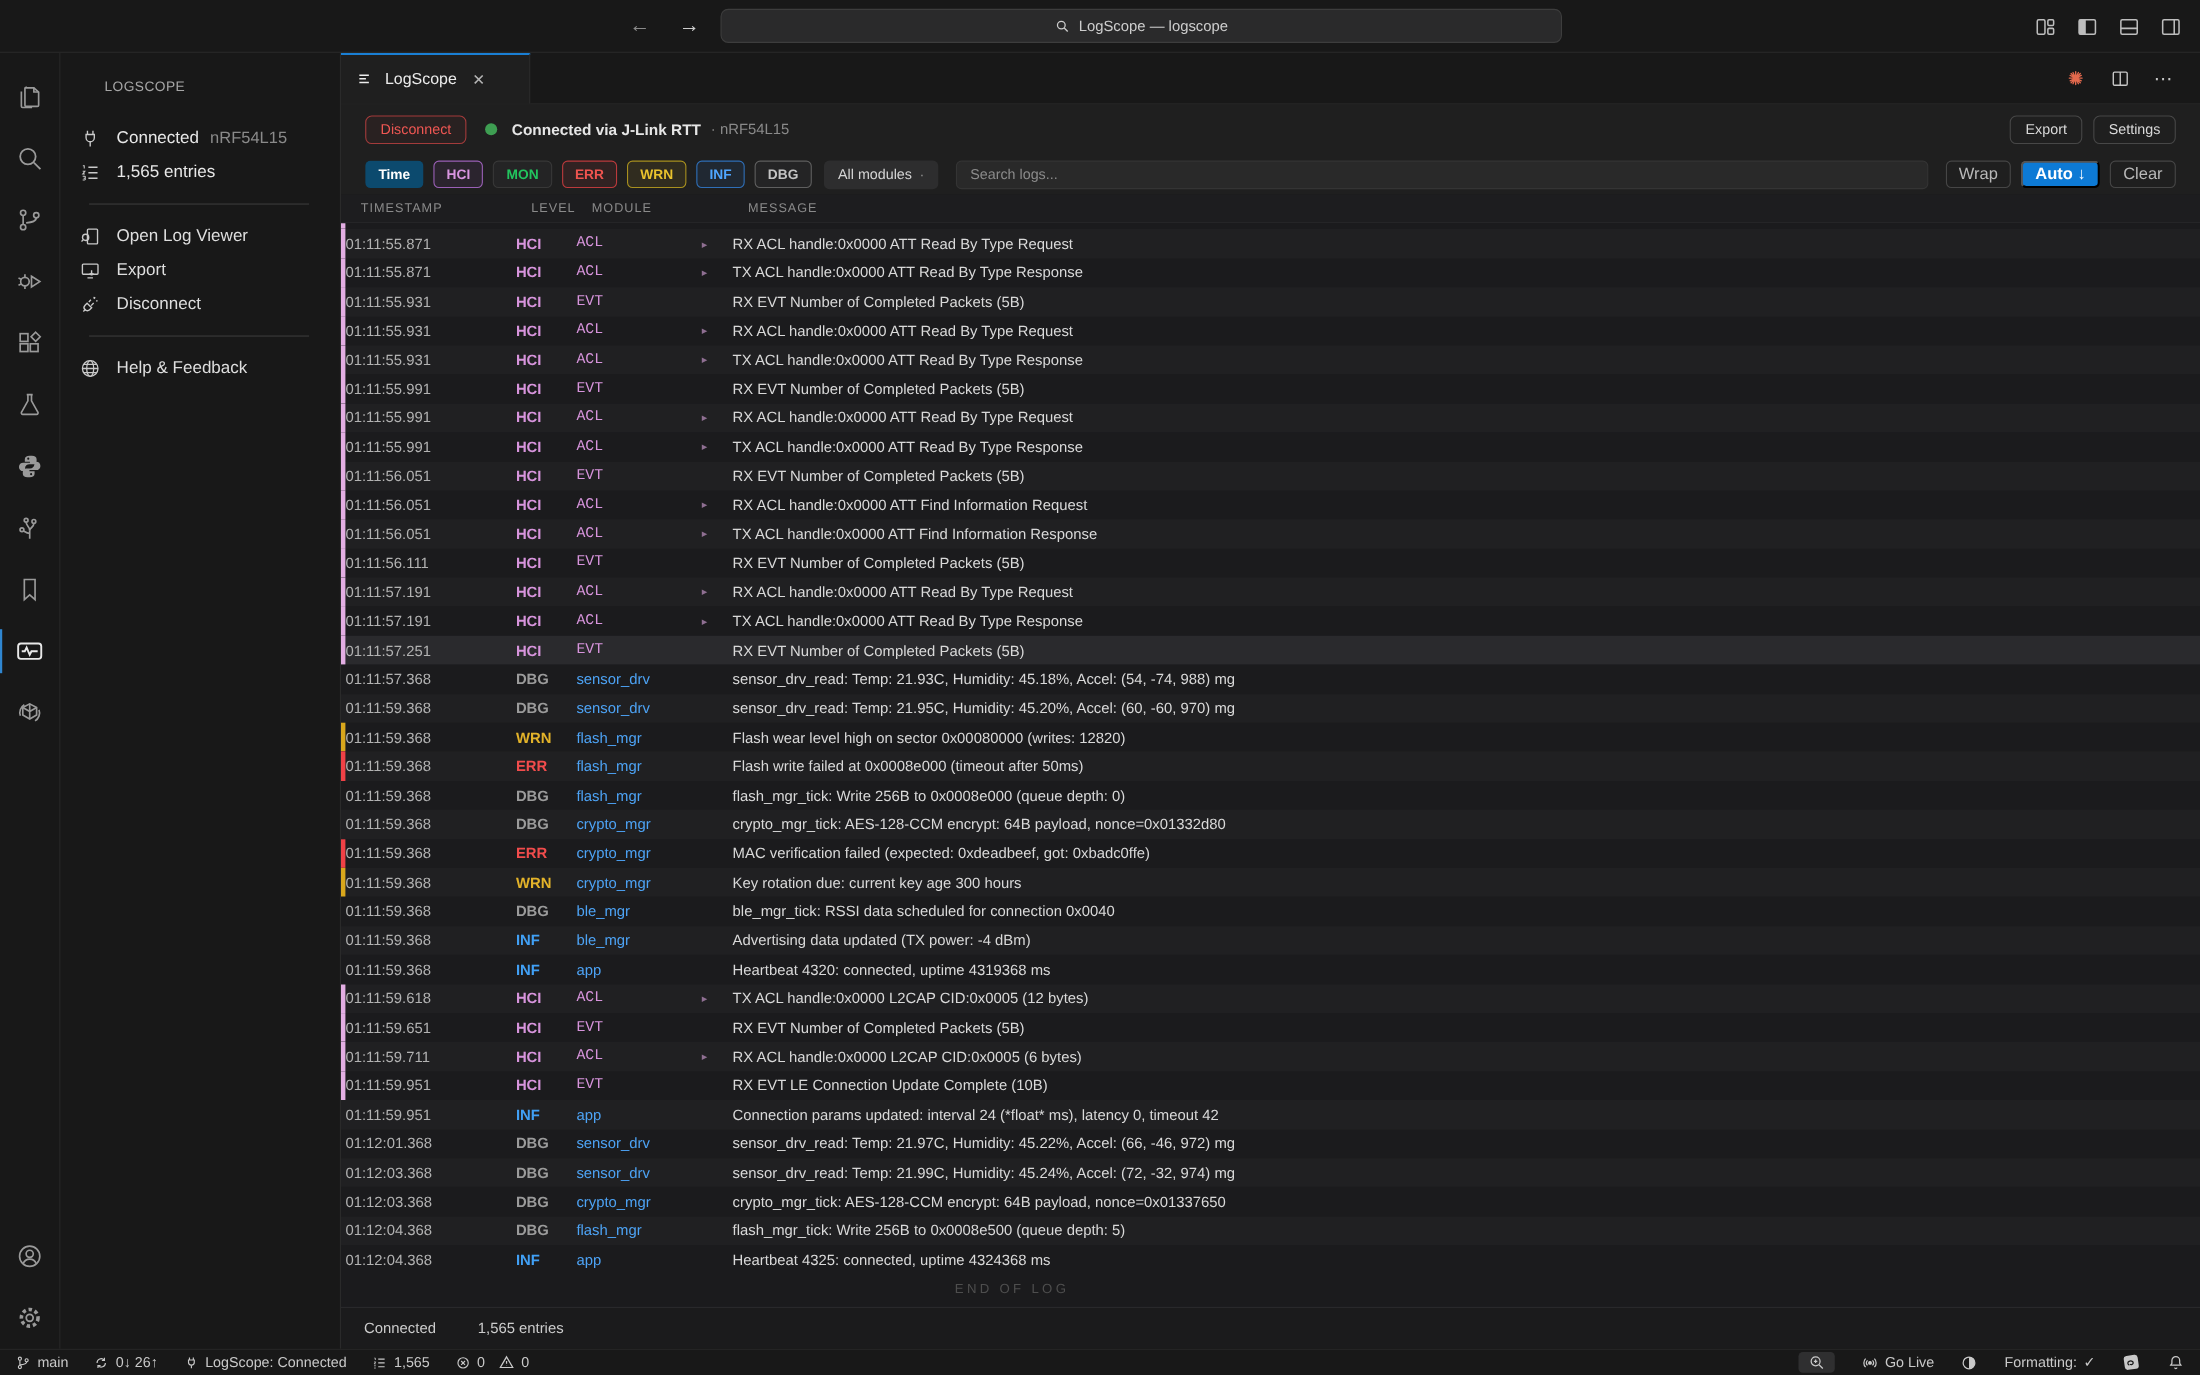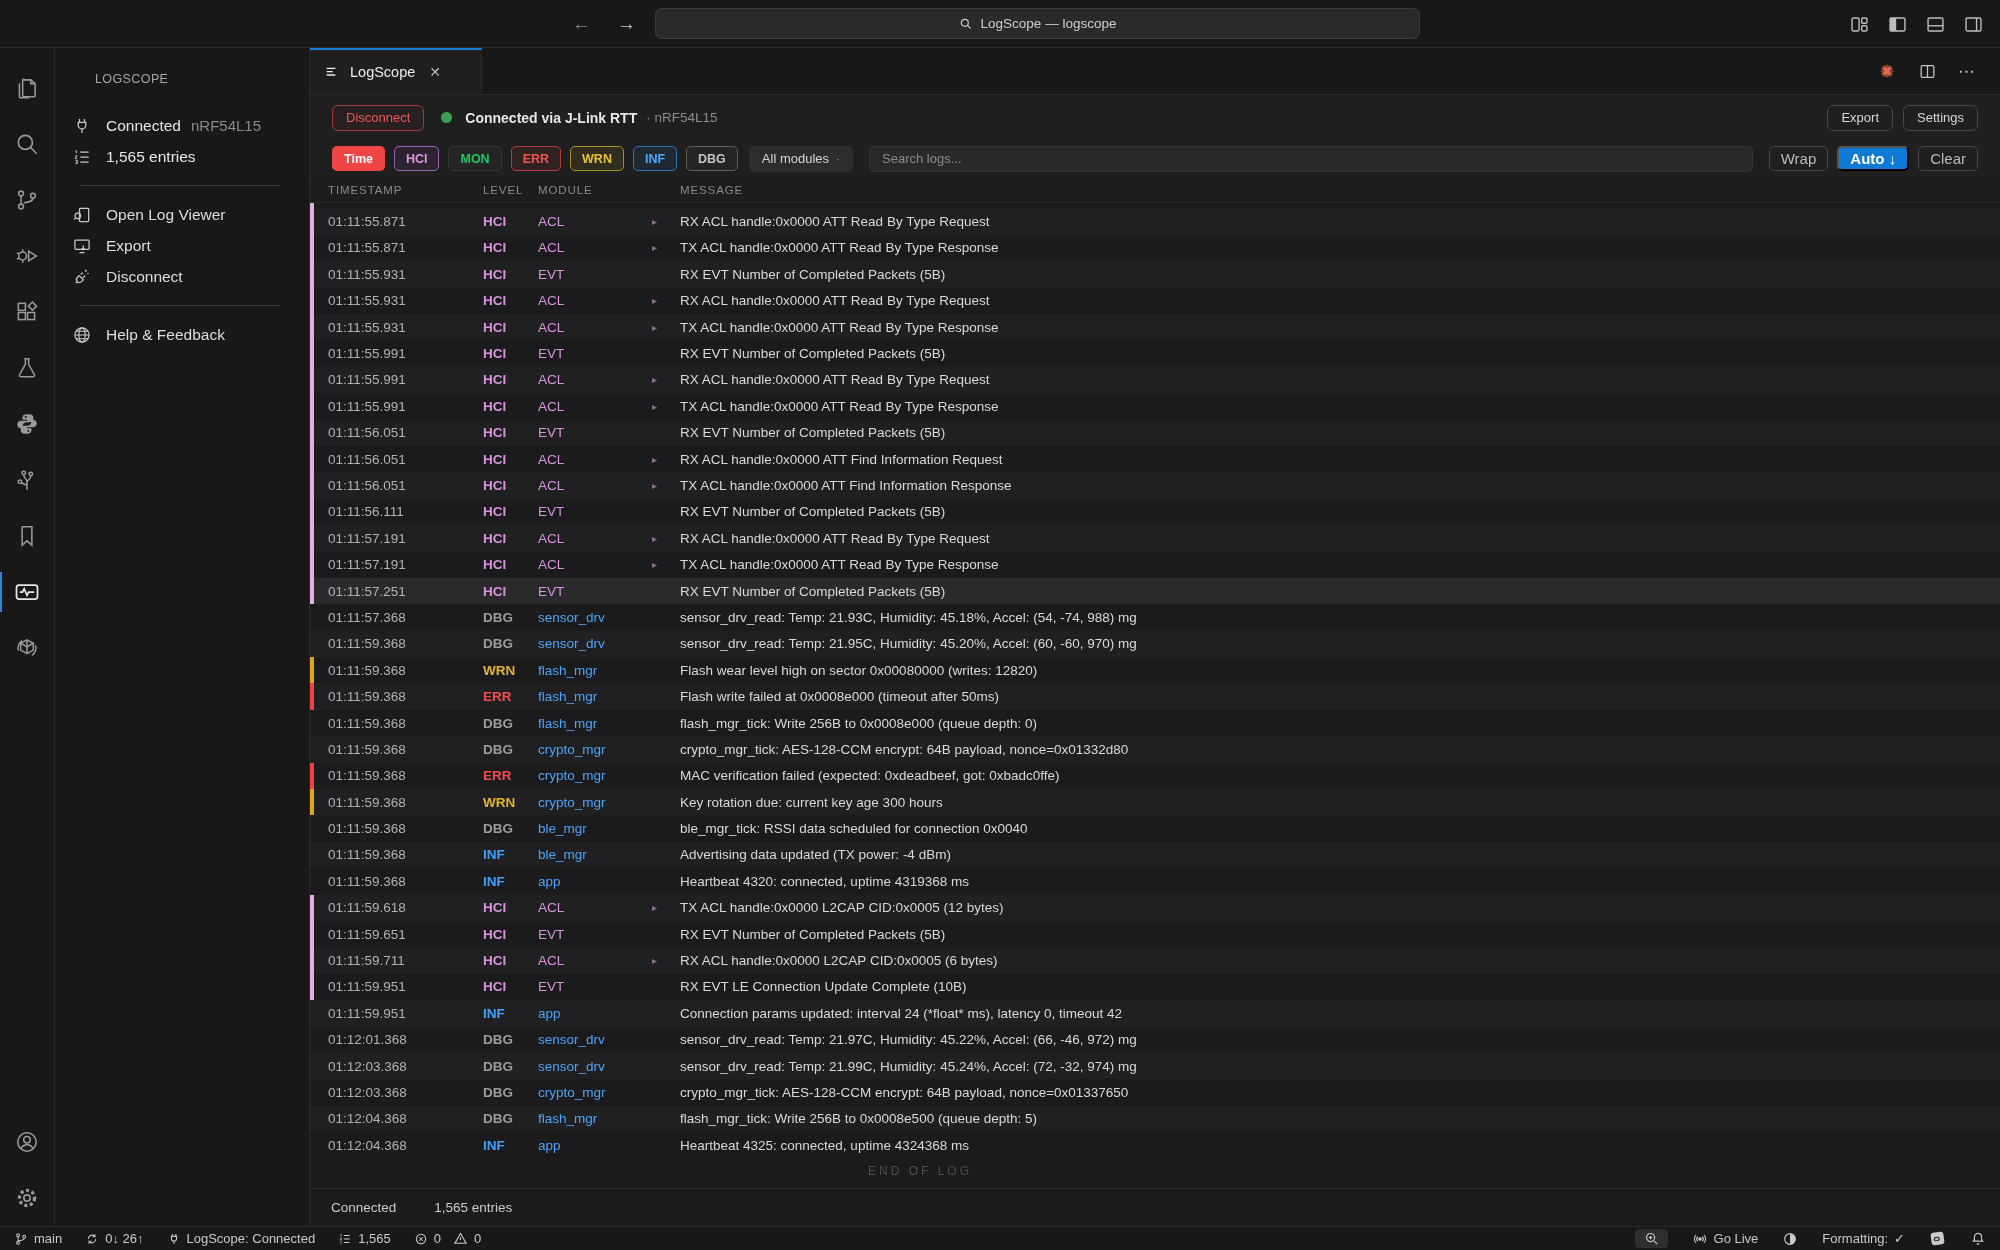--- a/index.html
+++ b/index.html
@@ -54,21 +54,21 @@
   .conn-dot { width:11px; height:11px; border-radius:50%; background:#3e9e52; margin:0 13px 0 17px; }
   .conn-text { color:#e6e6e6; font-size:14px; font-weight:600; }
   .conn-dev { color:#8a8a8a; font-size:13.5px; margin-left:9px; }
   .tb-right { margin-left:auto; display:flex; gap:10px; }
   .btn-ghost { border:1px solid #474747; color:#d8d8d8; background:#1f1f1f; }
 
   
   .filterbar { height:37px; display:flex; align-items:center; gap:9px; padding:0 22px; background:#1f1f1f; }
   .chip { height:25px; display:flex; align-items:center; padding:0 11px; border-radius:5px;
           font-size:12.5px; font-weight:700; border:1px solid transparent; }
-  .chip.solid-blue { background:#ef4444; color:#fff; }
+  .chip.solid-blue { background:#0c4a6e; color:#fff; }
   .chip.purple { color:#d995e0; border-color:#9a60b6; background:rgba(160,90,190,0.10); }
   .chip.muted  { color:#22c55e; border-color:#383838; background:#242425; }
   .chip.red    { color:#f0544f; border-color:#bb3a3c; background:rgba(220,70,70,0.10); }
   .chip.yellow { color:#e9c22d; border-color:#a8901f; background:rgba(210,170,40,0.10); }
   .chip.blue   { color:#4fa6ff; border-color:#2f6fb8; background:rgba(50,130,230,0.10); }
   .chip.gray   { color:#c4c4c4; border-color:#5f5f5f; background:#242425; }
   .modules-btn { height:26px; display:flex; align-items:center; gap:7px; background:#2d2d2e; color:#d5d5d5;
                  border-radius:5px; padding:0 13px; font-size:13px; margin-left:2px; }
   .modules-btn .caret { color:#9a9a9a; font-size:12px; }
   .search-input { flex:1; height:26px; background:#292929; border:1px solid #343434; border-radius:5px;
@@ -78,28 +78,28 @@
   .chip-btn { height:25px; display:flex; align-items:center; padding:0 11px; border-radius:5px; font-size:15px; }
   .ghost { border:1px solid #464646; color:#b9b9b9; background:transparent; }
   .solid { background:#0d7ad5; color:#fff; font-weight:700; }
 
   
   .loghead { height:26px; display:flex; align-items:center; padding-left:18px; background:#1d1d1f;
              border-bottom:1px solid #28282a; color:#8a8a8a; font-size:11.5px; letter-spacing:0.9px; }
   .h-ts{width:155px;} .h-lvl{width:55px;} .h-mod{width:142px;}
   .logbody { flex:1; background:#1b1b1d; overflow:hidden; }
   .row { height:26.4px; display:flex; align-items:center; font-size:13.5px; border-left:4px solid transparent;
-         padding-left:14px; white-space:nowrap; }
+         white-space:nowrap; }
   .row:nth-child(even) { background:#202022; }
   .row.hl { background:#2a2a2d; }
   .row.clip { margin-top:-21px; }
   .row .ts { width:155px; color:#b2b2b2; }
   .row .lvl { width:55px; font-weight:700; }
   .row .mod { width:114px; color:#4da3f5; text-underline-offset:2px; }
-  .row .mod.hci { color:#d794dc; text-decoration:none; }
+  .row .mod.hci { color:#d794dc; text-decoration:none;font-family:Liberation Mono, monospace; }
   .row .arr { width:28px; color:#8f6f92; font-size:10px; }
   .row .msg { color:#d9d9d9;text-align:center; }
   .lvl.HCI{color:#d794dc;} .lvl.DBG{color:#9b9b9b;} .lvl.WRN{color:#e3b32a;} .lvl.ERR{color:#f14c4c;} .lvl.INF{color:#41a0f5;}
   .row.b-HCI{border-left-color:#e3aee3;} .row.b-WRN{border-left-color:#d9a71c;} .row.b-ERR{border-left-color:#ef4146;}
   .endlog { height:26px; line-height:26px; color:#4e4e4e; font-size:12px; letter-spacing:3px; margin-left:558px; }
 
   .logfooter { height:38px; background:#1b1b1c; border-top:1px solid #2c2c2e; display:flex; align-items:center;
                gap:38px; padding-left:21px; color:#cccccc; font-size:13.5px; }
 
   

